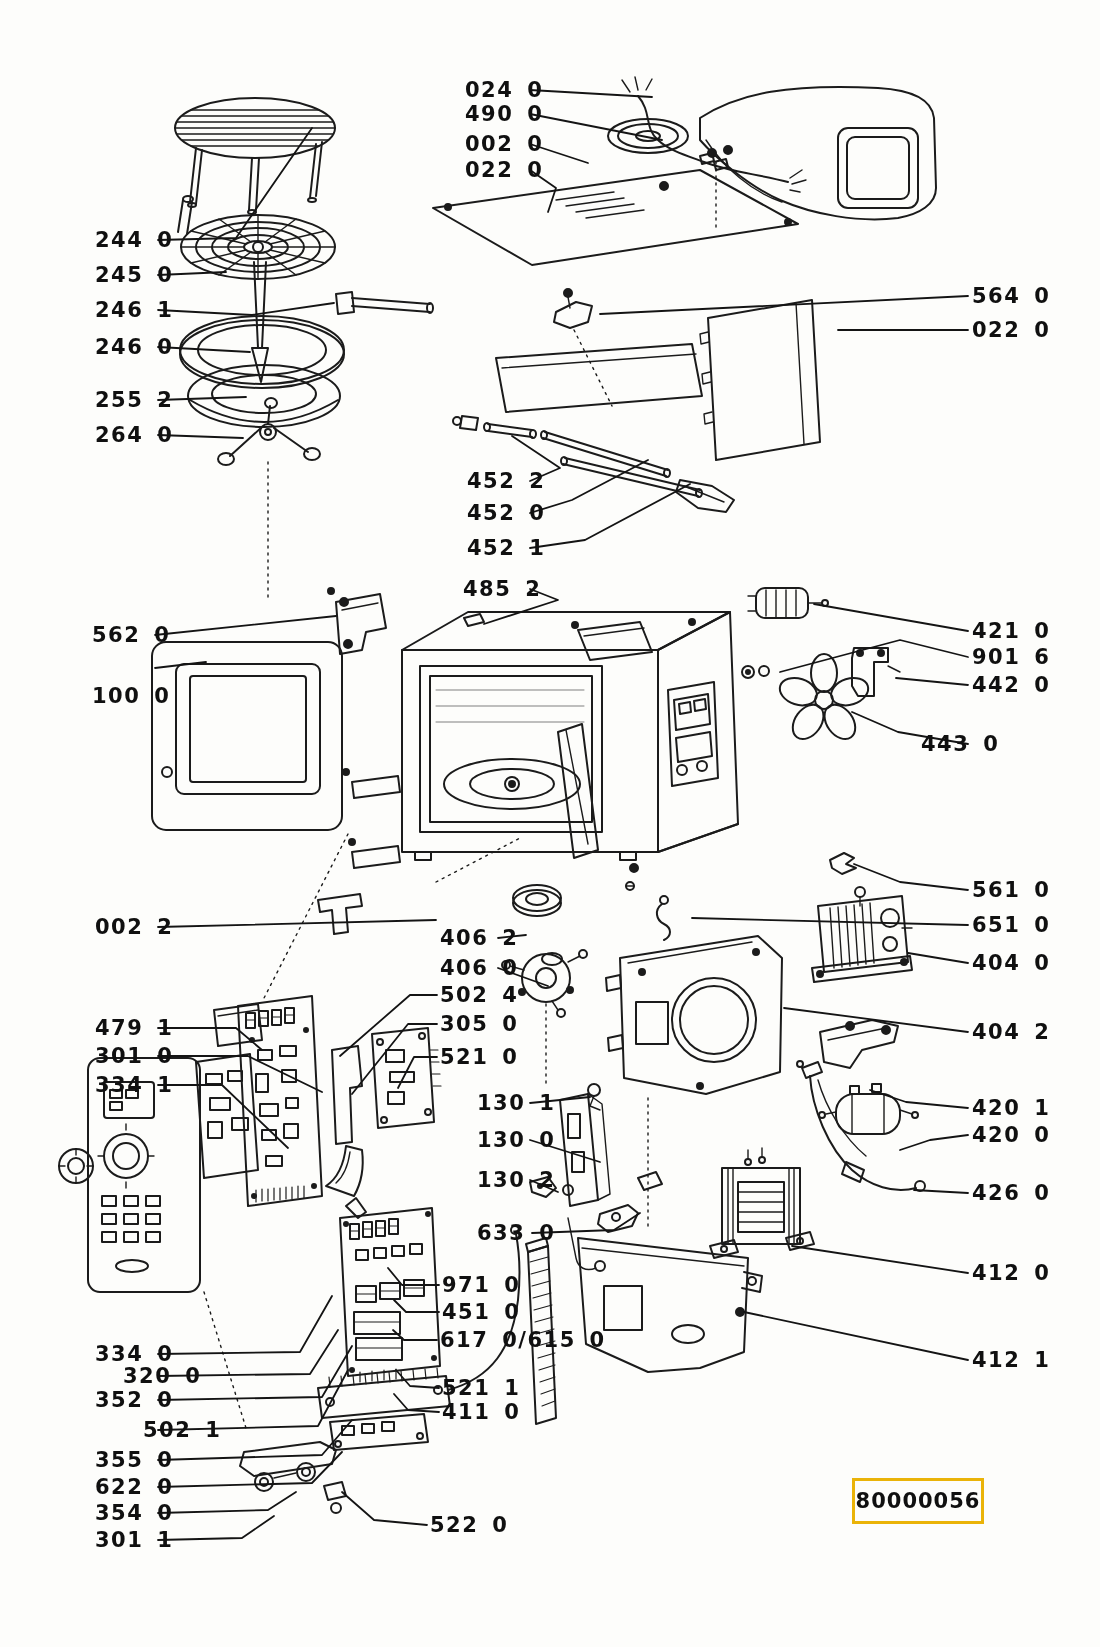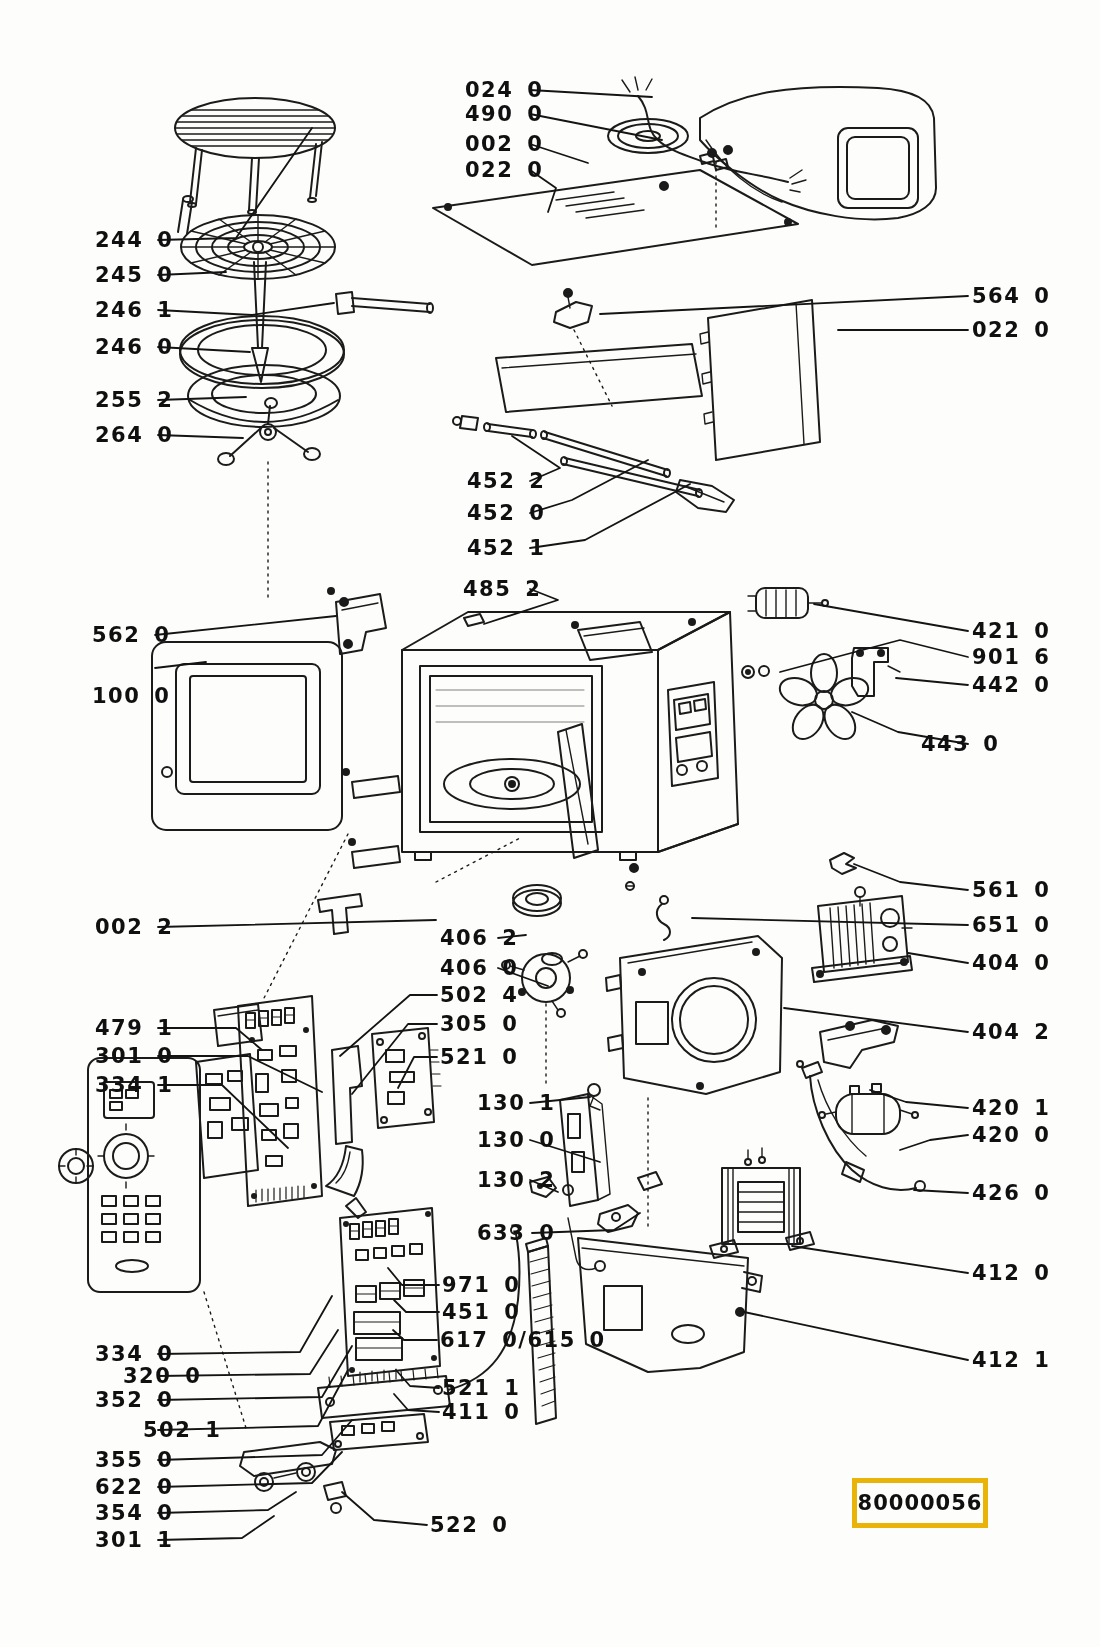--- a/index.html
+++ b/index.html
@@ -9,21 +9,21 @@
   }
   svg.layer{position:absolute;left:0;top:0;}
   .part-label{
     position:absolute;transform:translateY(-52%);
     font-family:"DejaVu Sans",sans-serif;font-weight:bold;font-size:21px;
     color:#101010;letter-spacing:1.5px;word-spacing:5px;white-space:nowrap;
     -webkit-font-smoothing:none;
   }
   .doc-box{
     position:absolute;left:852px;top:1478px;width:126px;height:40px;
-    border:5px solid #eab308;display:flex;align-items:center;justify-content:center;
+    border:3px solid #eab308;display:flex;align-items:center;justify-content:center;
     font-weight:bold;font-size:21px;letter-spacing:1px;color:#101010;background:#fdfdfb;
   }
 </style>
 </head>
 <body>
 
 <div class="page">
 
   <svg class="layer" id="artwork" width="1100" height="1647" viewBox="0 0 1100 1647">
     <g stroke="#1b1b1b" fill="none" stroke-width="2" stroke-linecap="round" stroke-linejoin="round">

